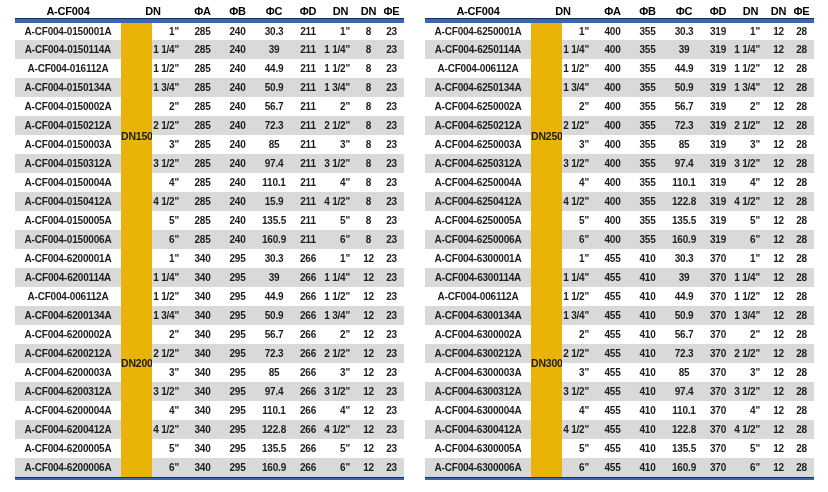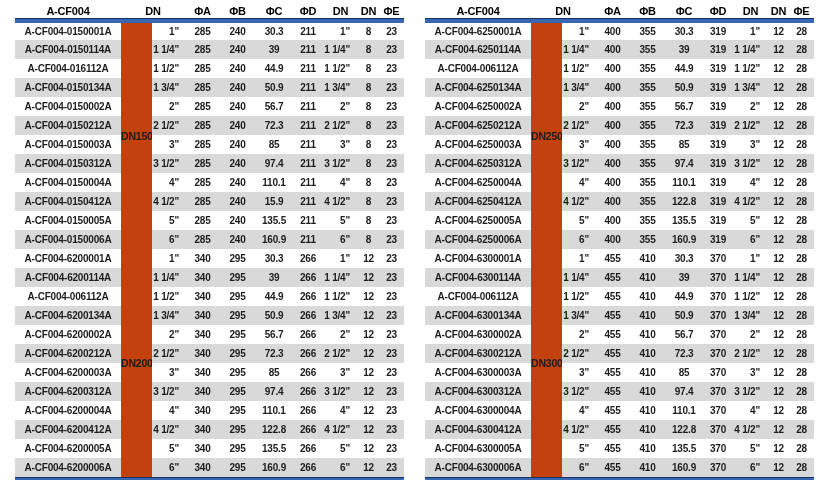--- a/index.html
+++ b/index.html
@@ -26,21 +26,21 @@
     letter-spacing:-0.2px;
   }
   tbody td {
     height:19px; font-size:10px; font-weight:bold; color:#1d1d1d;
     text-align:center; vertical-align:middle; letter-spacing:-0.2px;
     white-space:nowrap; overflow:hidden;
   }
   tbody tr:nth-child(even) td:not(.group) { background-color:#d9d9d9; }
   td.size  { text-align:right; padding-right:6px; }
   td.size2 { text-align:right; padding-right:8px; }
-  td.group { background:#c2410c; font-size:10.5px; }
+  td.group { background:#eab308; font-size:10.5px; }
 </style>
 </head>
 <body>
 
 <section class="panel">
   <table class="spec">
     <colgroup>
       <col style="width:106px">
         <col style="width:31px">
         <col style="width:33px">

